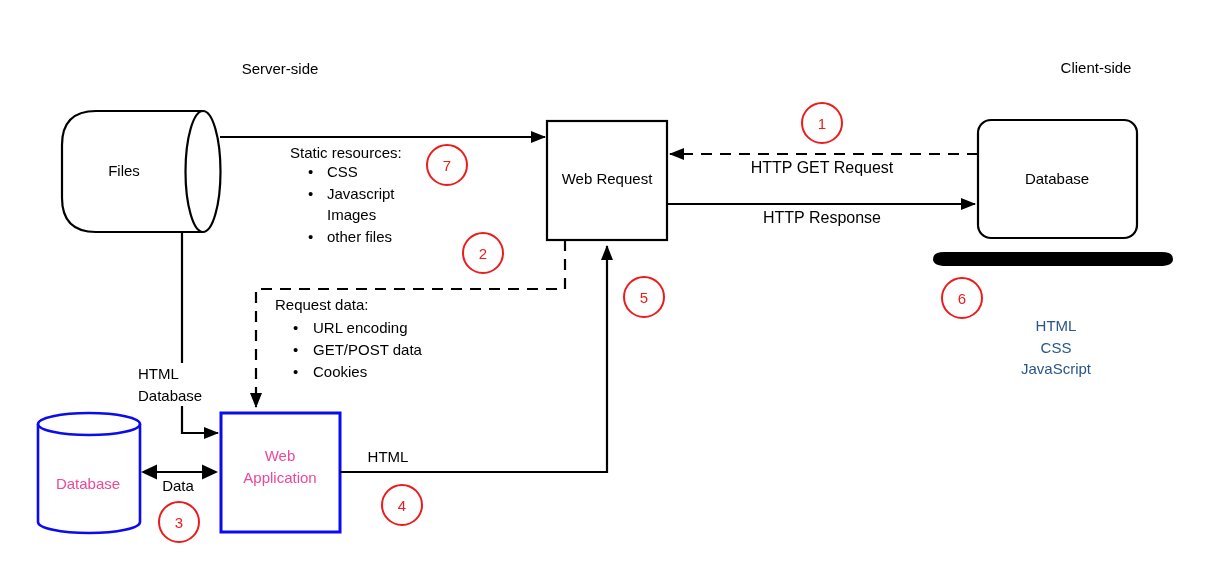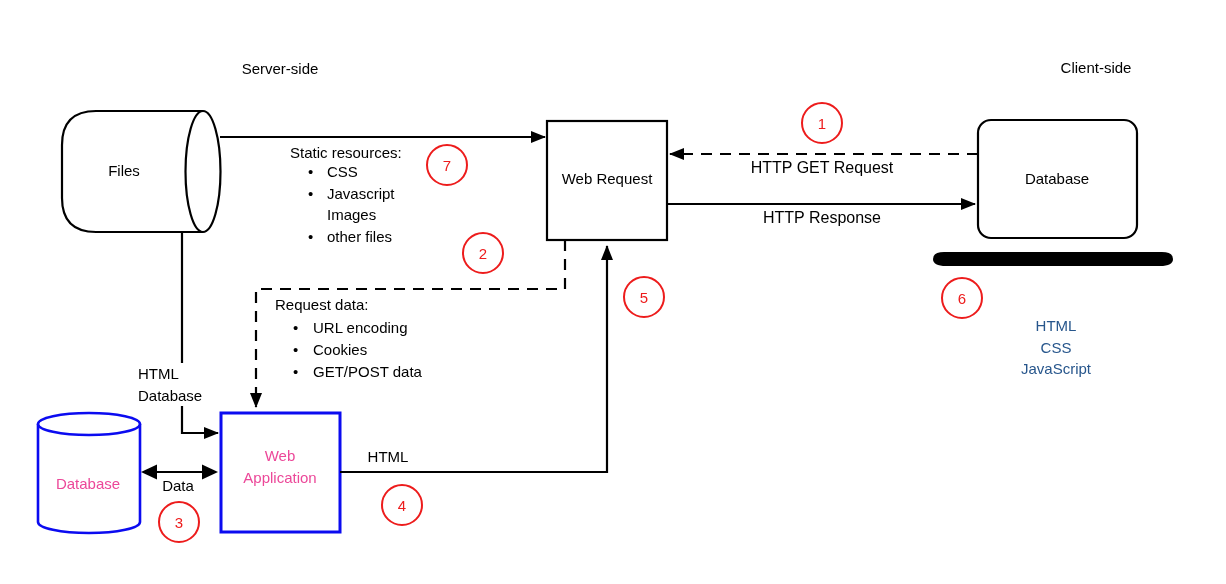--- a/index.html
+++ b/index.html
@@ -87,22 +87,22 @@
     <div class="title">Static resources:</div>
     <div class="li"><span class="b">•</span><span>CSS</span></div>
     <div class="li"><span class="b">•</span><span>Javascript</span></div>
     <div class="li"><span class="b"></span><span>Images</span></div>
     <div class="li"><span class="b">•</span><span>other files</span></div>
   </div>
 
   <div class="block rd" style="left:275px;top:296px;">
     <div class="title">Request data:</div>
     <div class="li" style="margin-top:4px;"><span class="b">•</span><span>URL encoding</span></div>
+    <div class="li"><span class="b">•</span><span>GET/POST data</span></div>
     <div class="li"><span class="b">•</span><span>Cookies</span></div>
-    <div class="li"><span class="b">•</span><span>GET/POST data</span></div>
   </div>
 
   <div class="lbl ctr big" style="left:822px;top:158px;text-align:center;">HTTP GET Request</div>
   <div class="lbl ctr big" style="left:822px;top:208px;">HTTP Response</div>
   <div class="lbl two whitebg" style="left:136px;top:363px;">
     <div>HTML</div>
     <div>Database</div>
   </div>
   <div class="lbl ctr" style="left:178px;top:477px;">Data</div>
   <div class="lbl ctr" style="left:388px;top:448px;">HTML</div>

